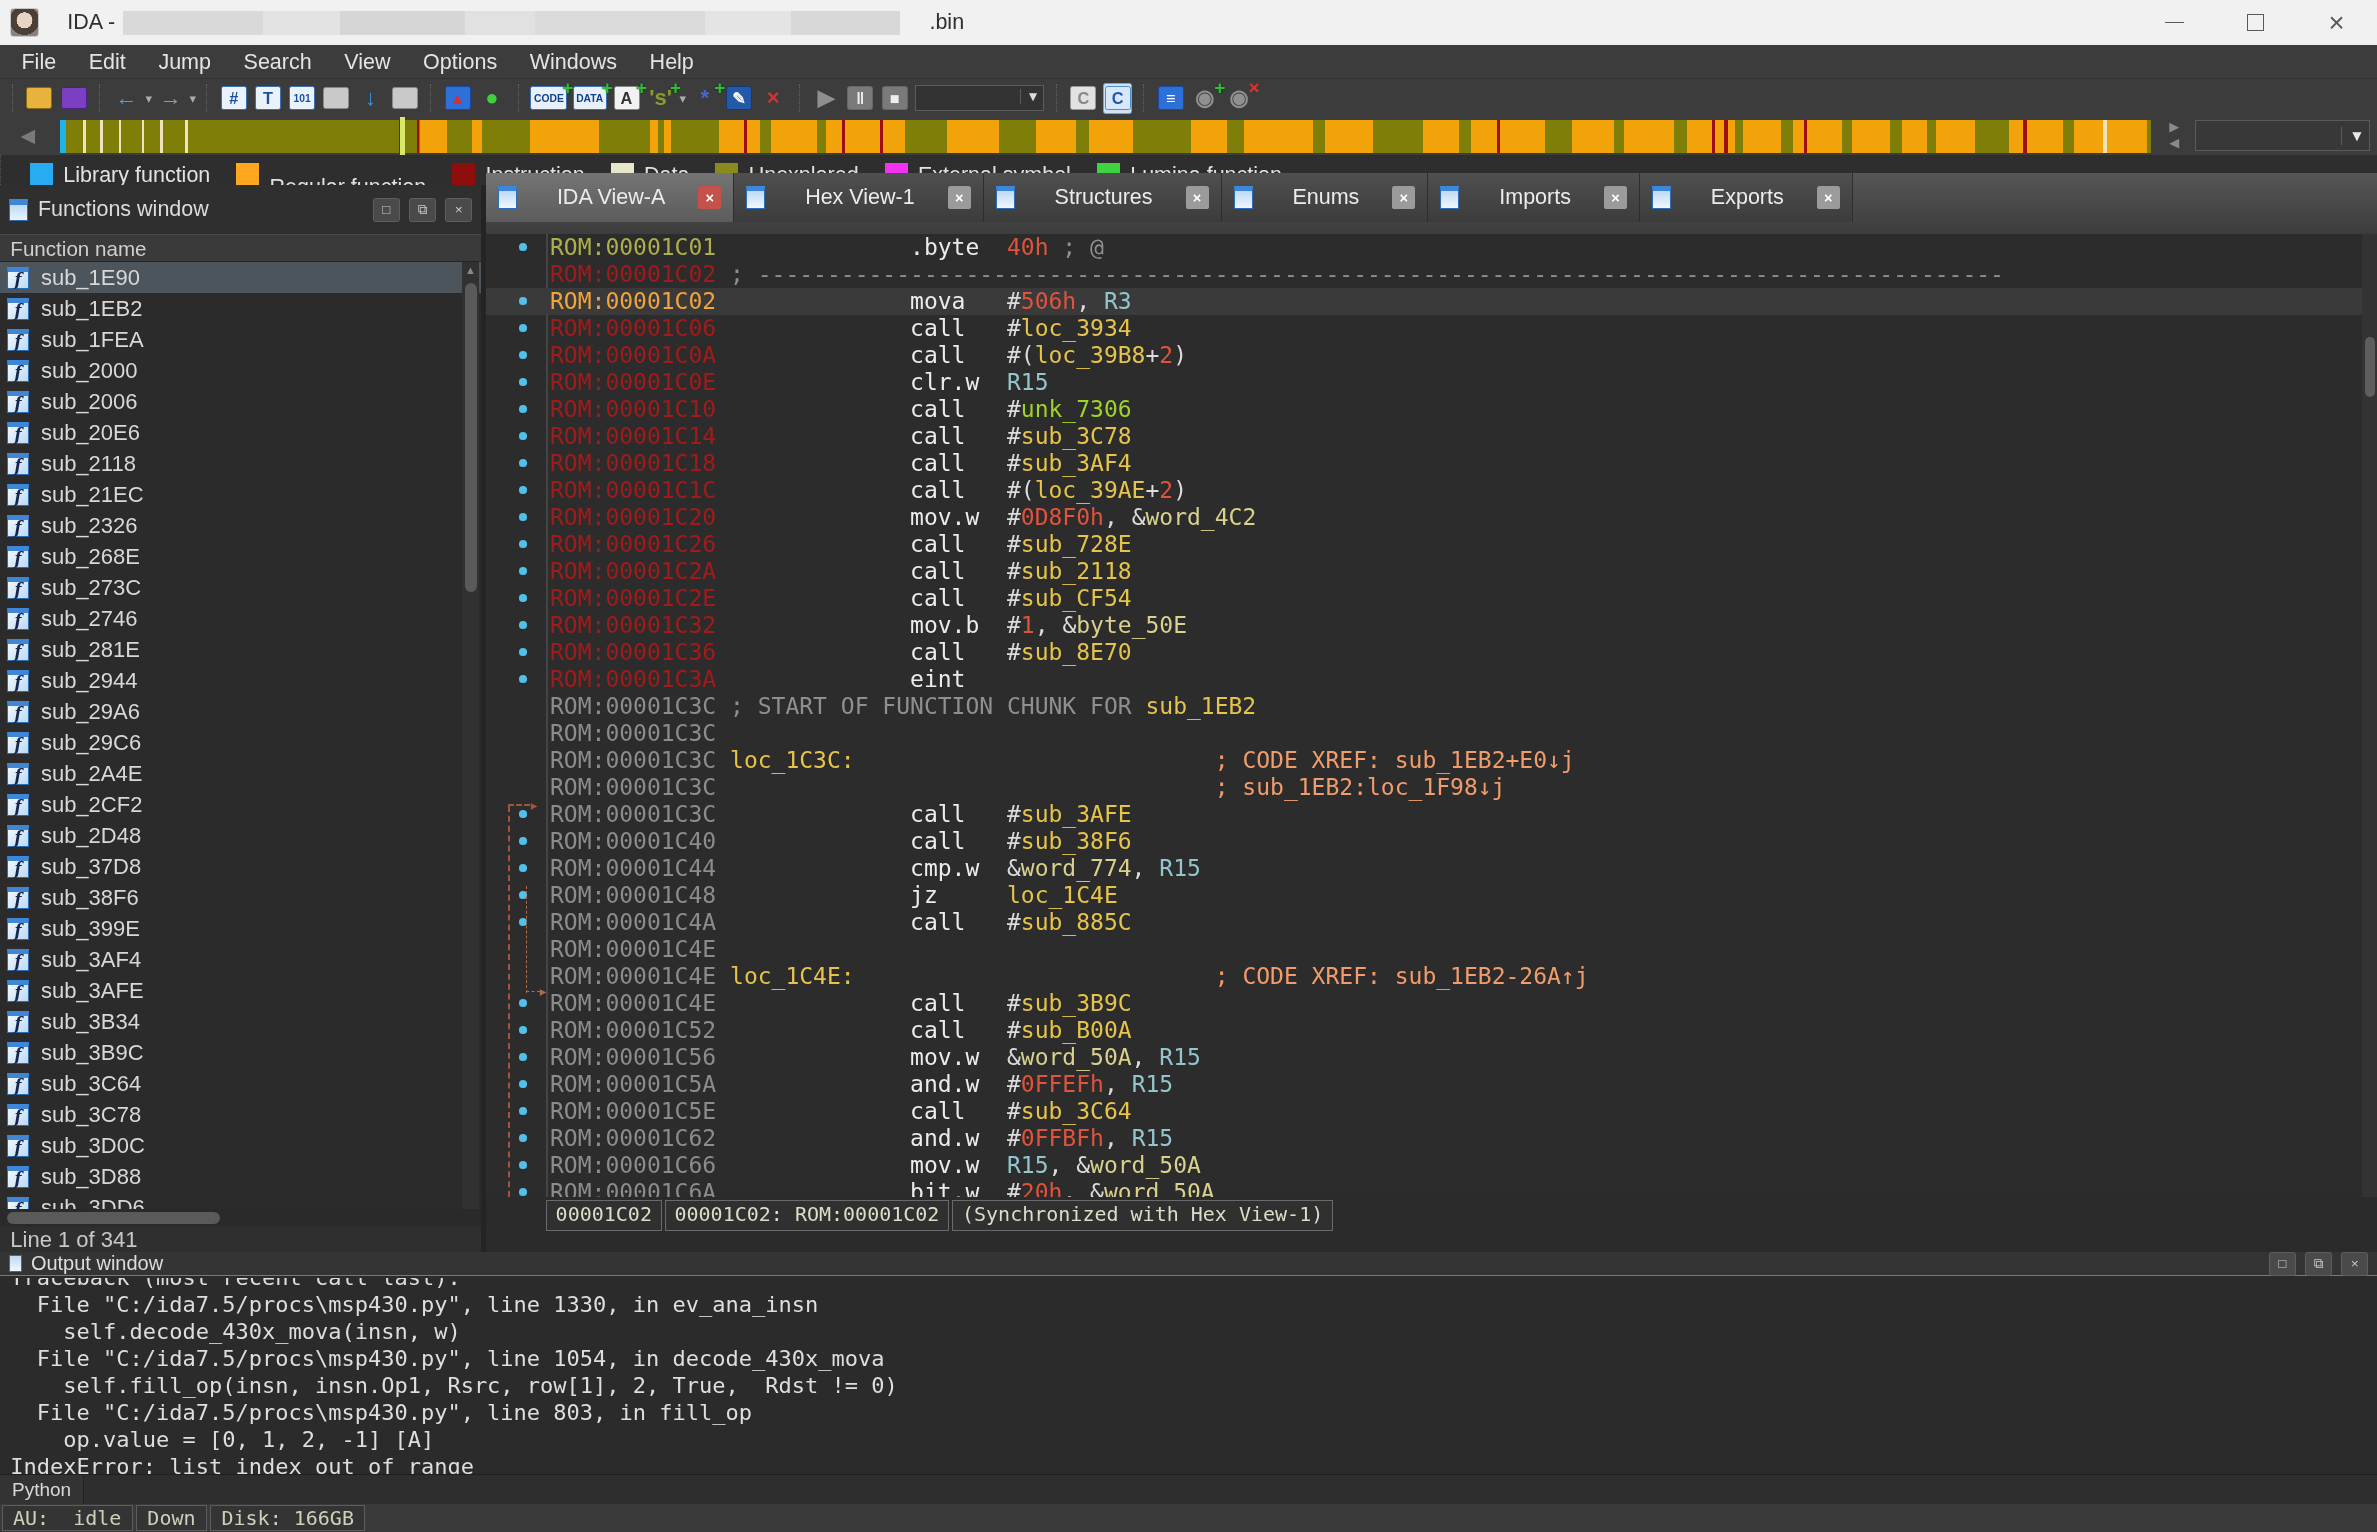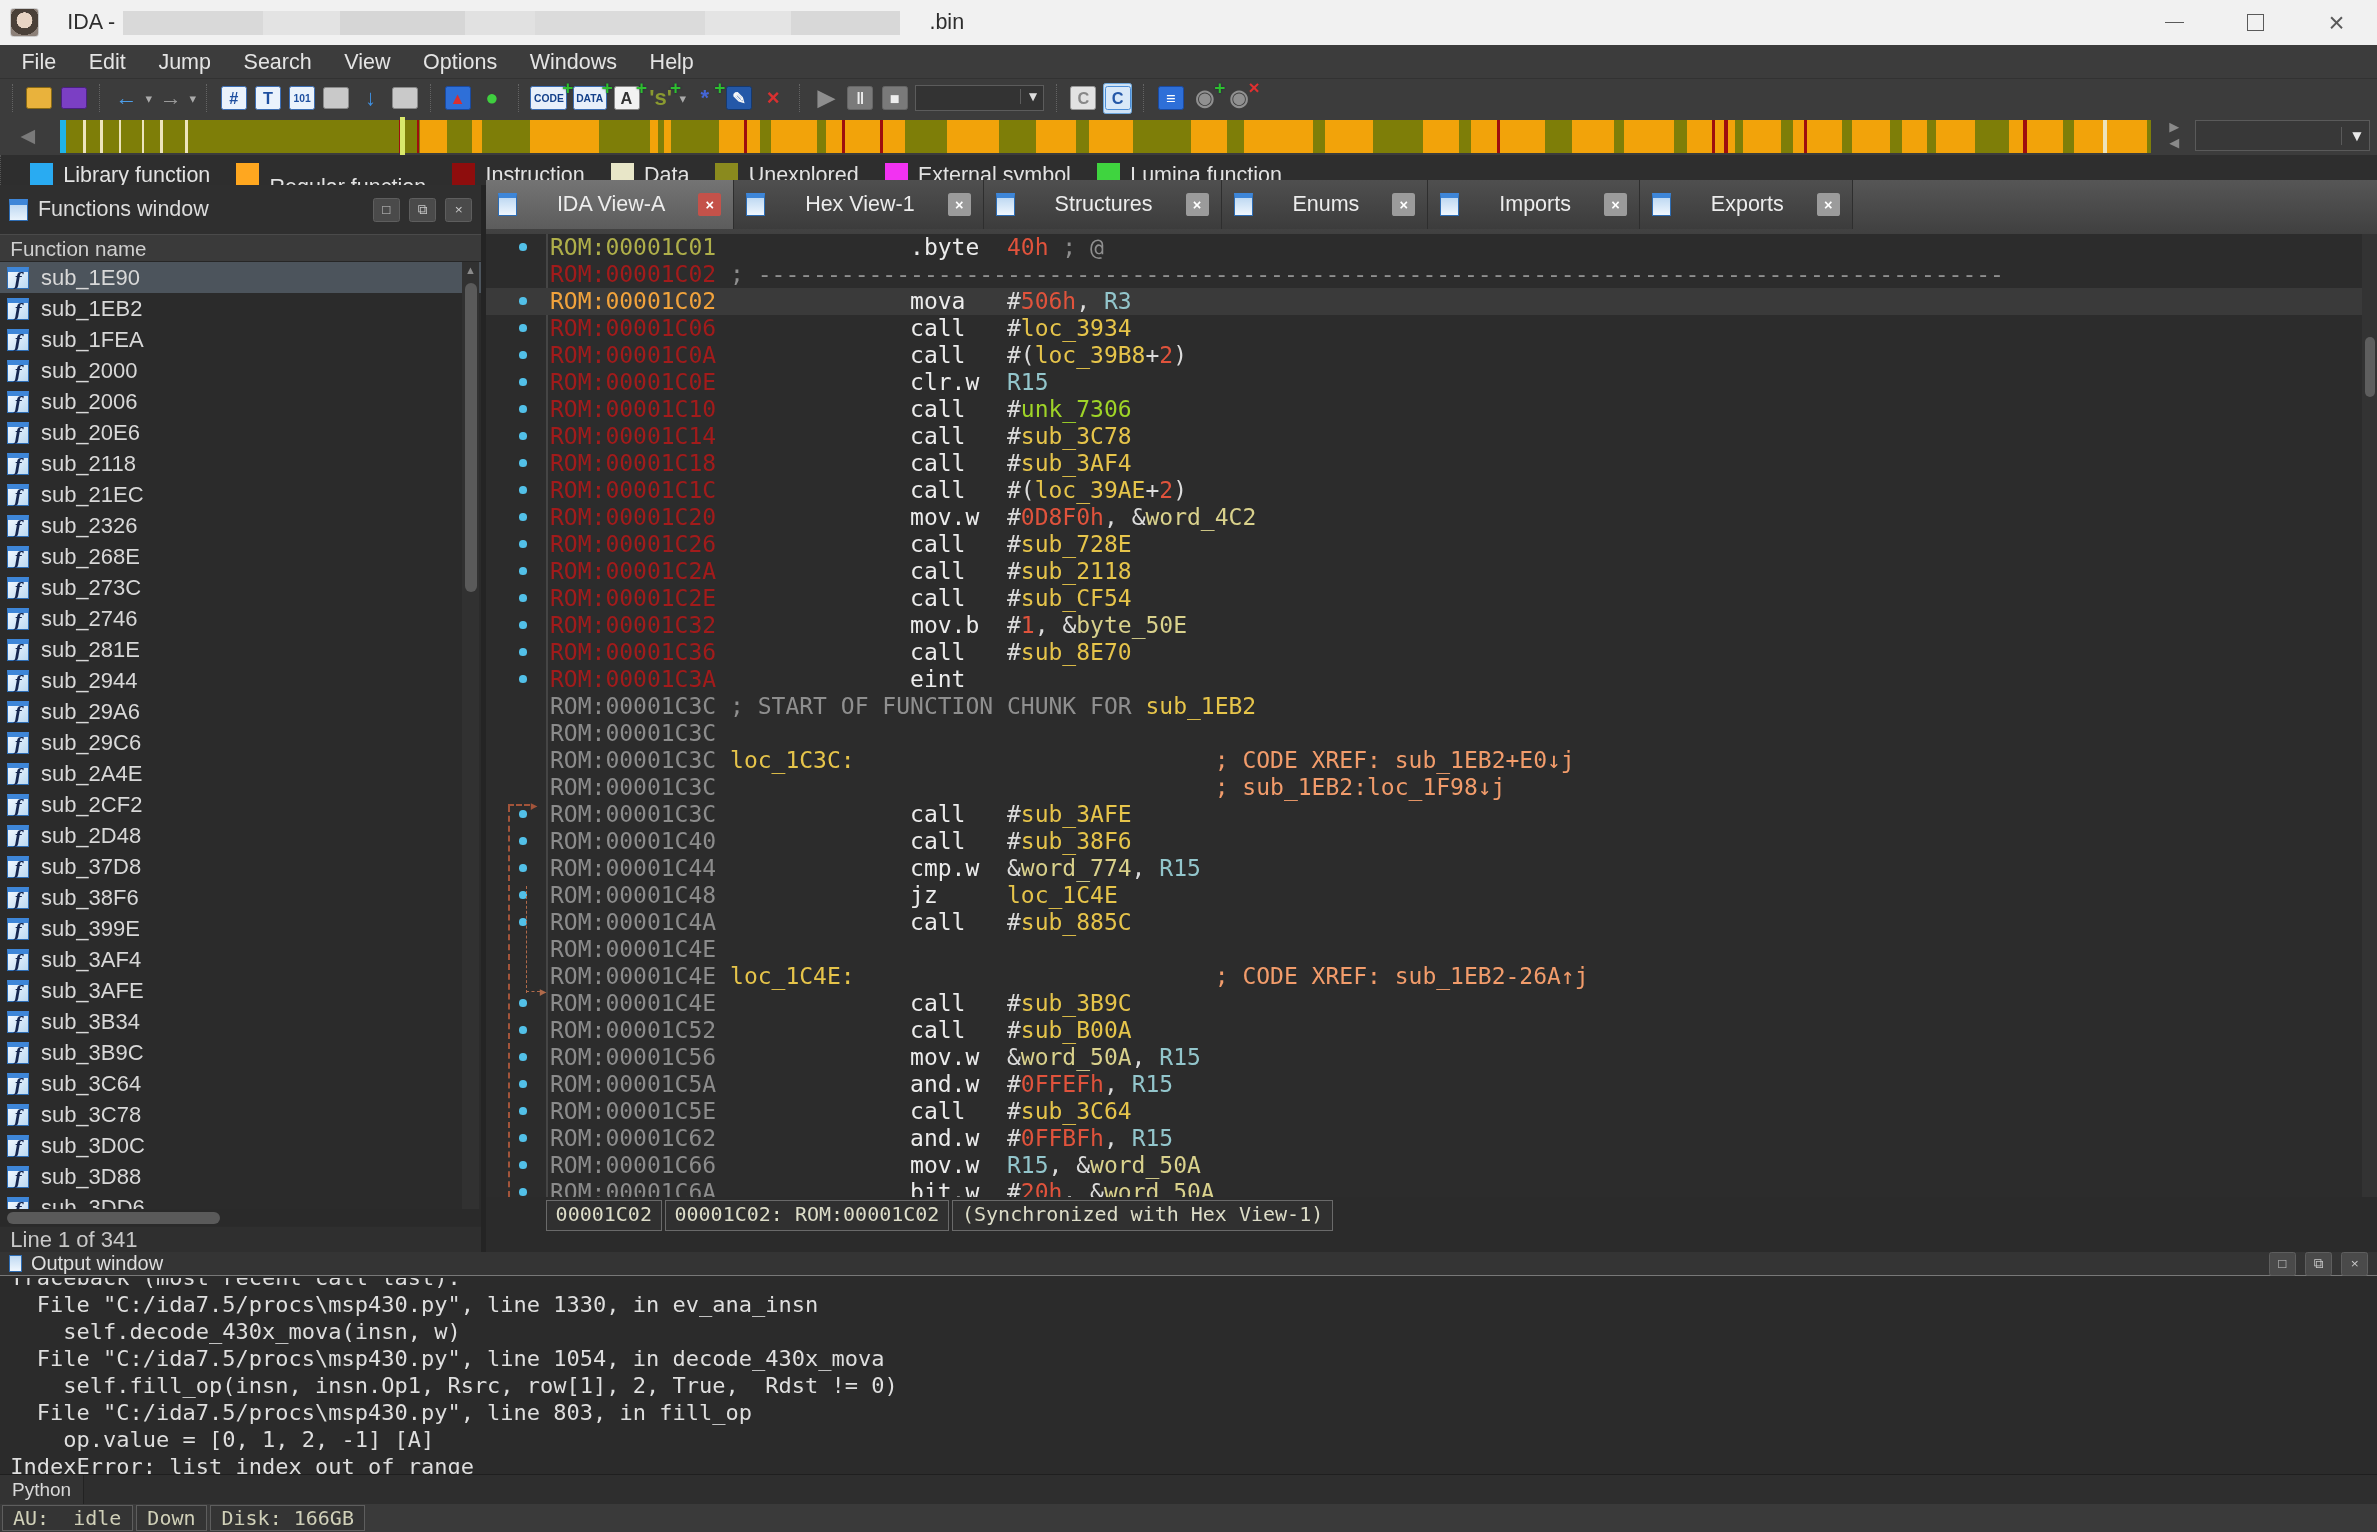--- a/index.html
+++ b/index.html
@@ -50,21 +50,21 @@
   .legend { position:absolute; left:0; top:155px; width:2377px; height:40px; background:#2E2E2E; display:flex; align-items:center; padding-left:29px; border-left:1.7px dotted #555; }
   .legitem { display:flex; align-items:center; margin-right:26px; }
   .legswatch { width:23px; height:25px; margin-right:10.3px; }
   .leglabel { font-size:21.5px; color:#E2E2E2; }
 
   
   .funcheader { position:absolute; left:0; top:185px; width:481px; height:49px; background:#2F2F2F; display:flex; align-items:center; }
   .fhicon { width:19px; height:22px; margin-left:8.6px; background:linear-gradient(#BFD9F2,#E9F3FC); border:0.9px solid #2E6DB4; border-top:6px solid #3E86D8; }
   .fhtitle { font-size:21.5px; color:#DCDCDC; margin-left:10.3px; flex:1; }
   .minibtn { width:27.5px; height:24px; background:#4A4A4A; border:0.9px solid #5E5E5E; border-radius:2.6px; color:#C8C8C8; font-size:13.7px; display:flex; align-items:center; justify-content:center; margin-right:8.6px; }
-  .tabbar { position:absolute; left:486px; top:180px; width:1891px; height:63px; background:linear-gradient(#565656,#3C3C3C); display:flex; }
+  .tabbar { position:absolute; left:486px; top:173px; width:1891px; height:63px; background:linear-gradient(#565656,#3C3C3C); display:flex; }
   .tab { height:49px; display:flex; align-items:center; padding:0 12px; background:linear-gradient(#4F4F4F,#3C3C3C); border-right:0.9px solid #2E2E2E; }
   .tab.active { background:linear-gradient(#747474,#5C5C5C); }
   .tabicon { width:19px; height:23px; background:linear-gradient(#BFD9F2,#F0F7FE); border:0.9px solid #2E6DB4; border-top:5.2px solid #3E86D8; margin-right:6.9px; }
   .tablabel { font-size:21.5px; color:#ECECEC; padding:0 33px; }
   .tabclose { width:23px; height:23px; border-radius:2.6px; background:#9B9B9B; color:#FFFFFF; font-size:14.6px; font-weight:bold; display:flex; align-items:center; justify-content:center; }
   .tab.active .tabclose { background:#C4524A; }
 
   
   .colheader { position:absolute; left:0; top:234px; width:481px; height:28px; background:#3A3A3A; border-bottom:0.9px solid #262626; border-top:0.9px solid #4A4A4A; color:#CFCFCF; font-size:20.6px; line-height:27.5px; padding-left:10.3px; }
   .funclist { position:absolute; left:0; top:262px; width:481px; height:947px; background:#2B2B2B; overflow:hidden; }

